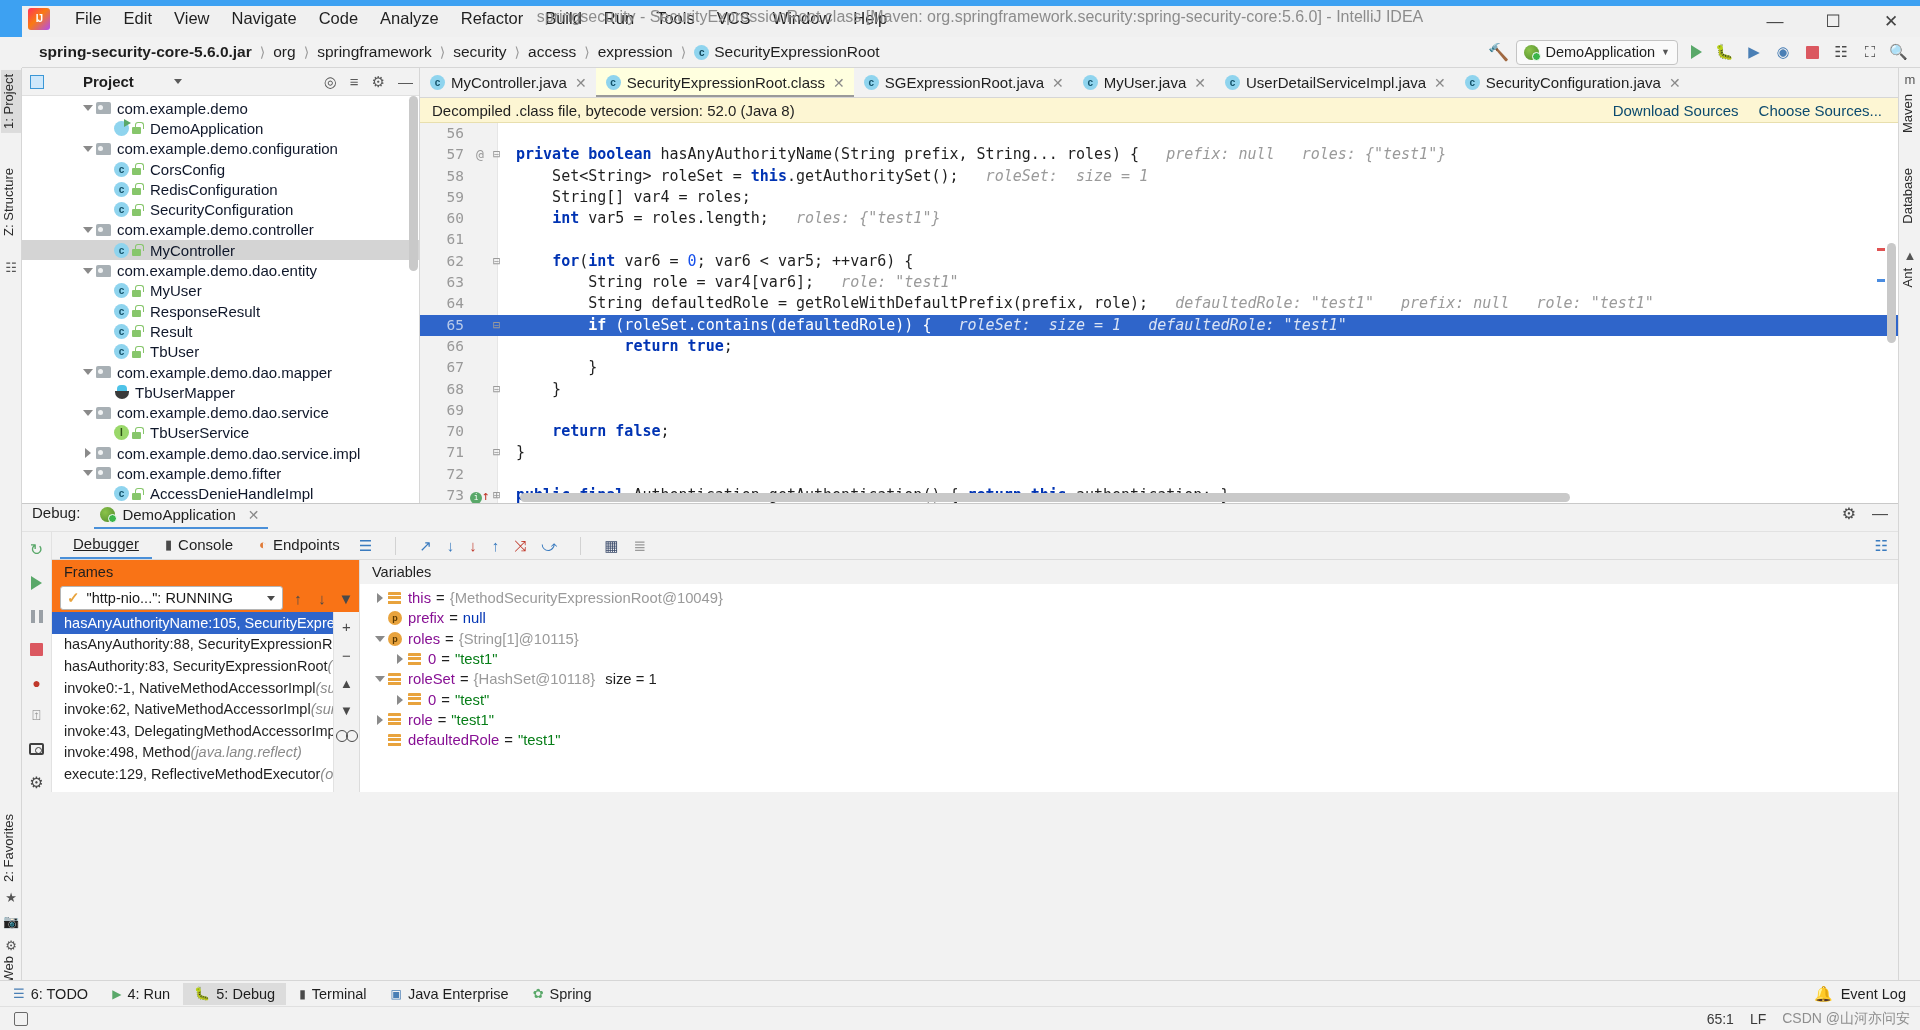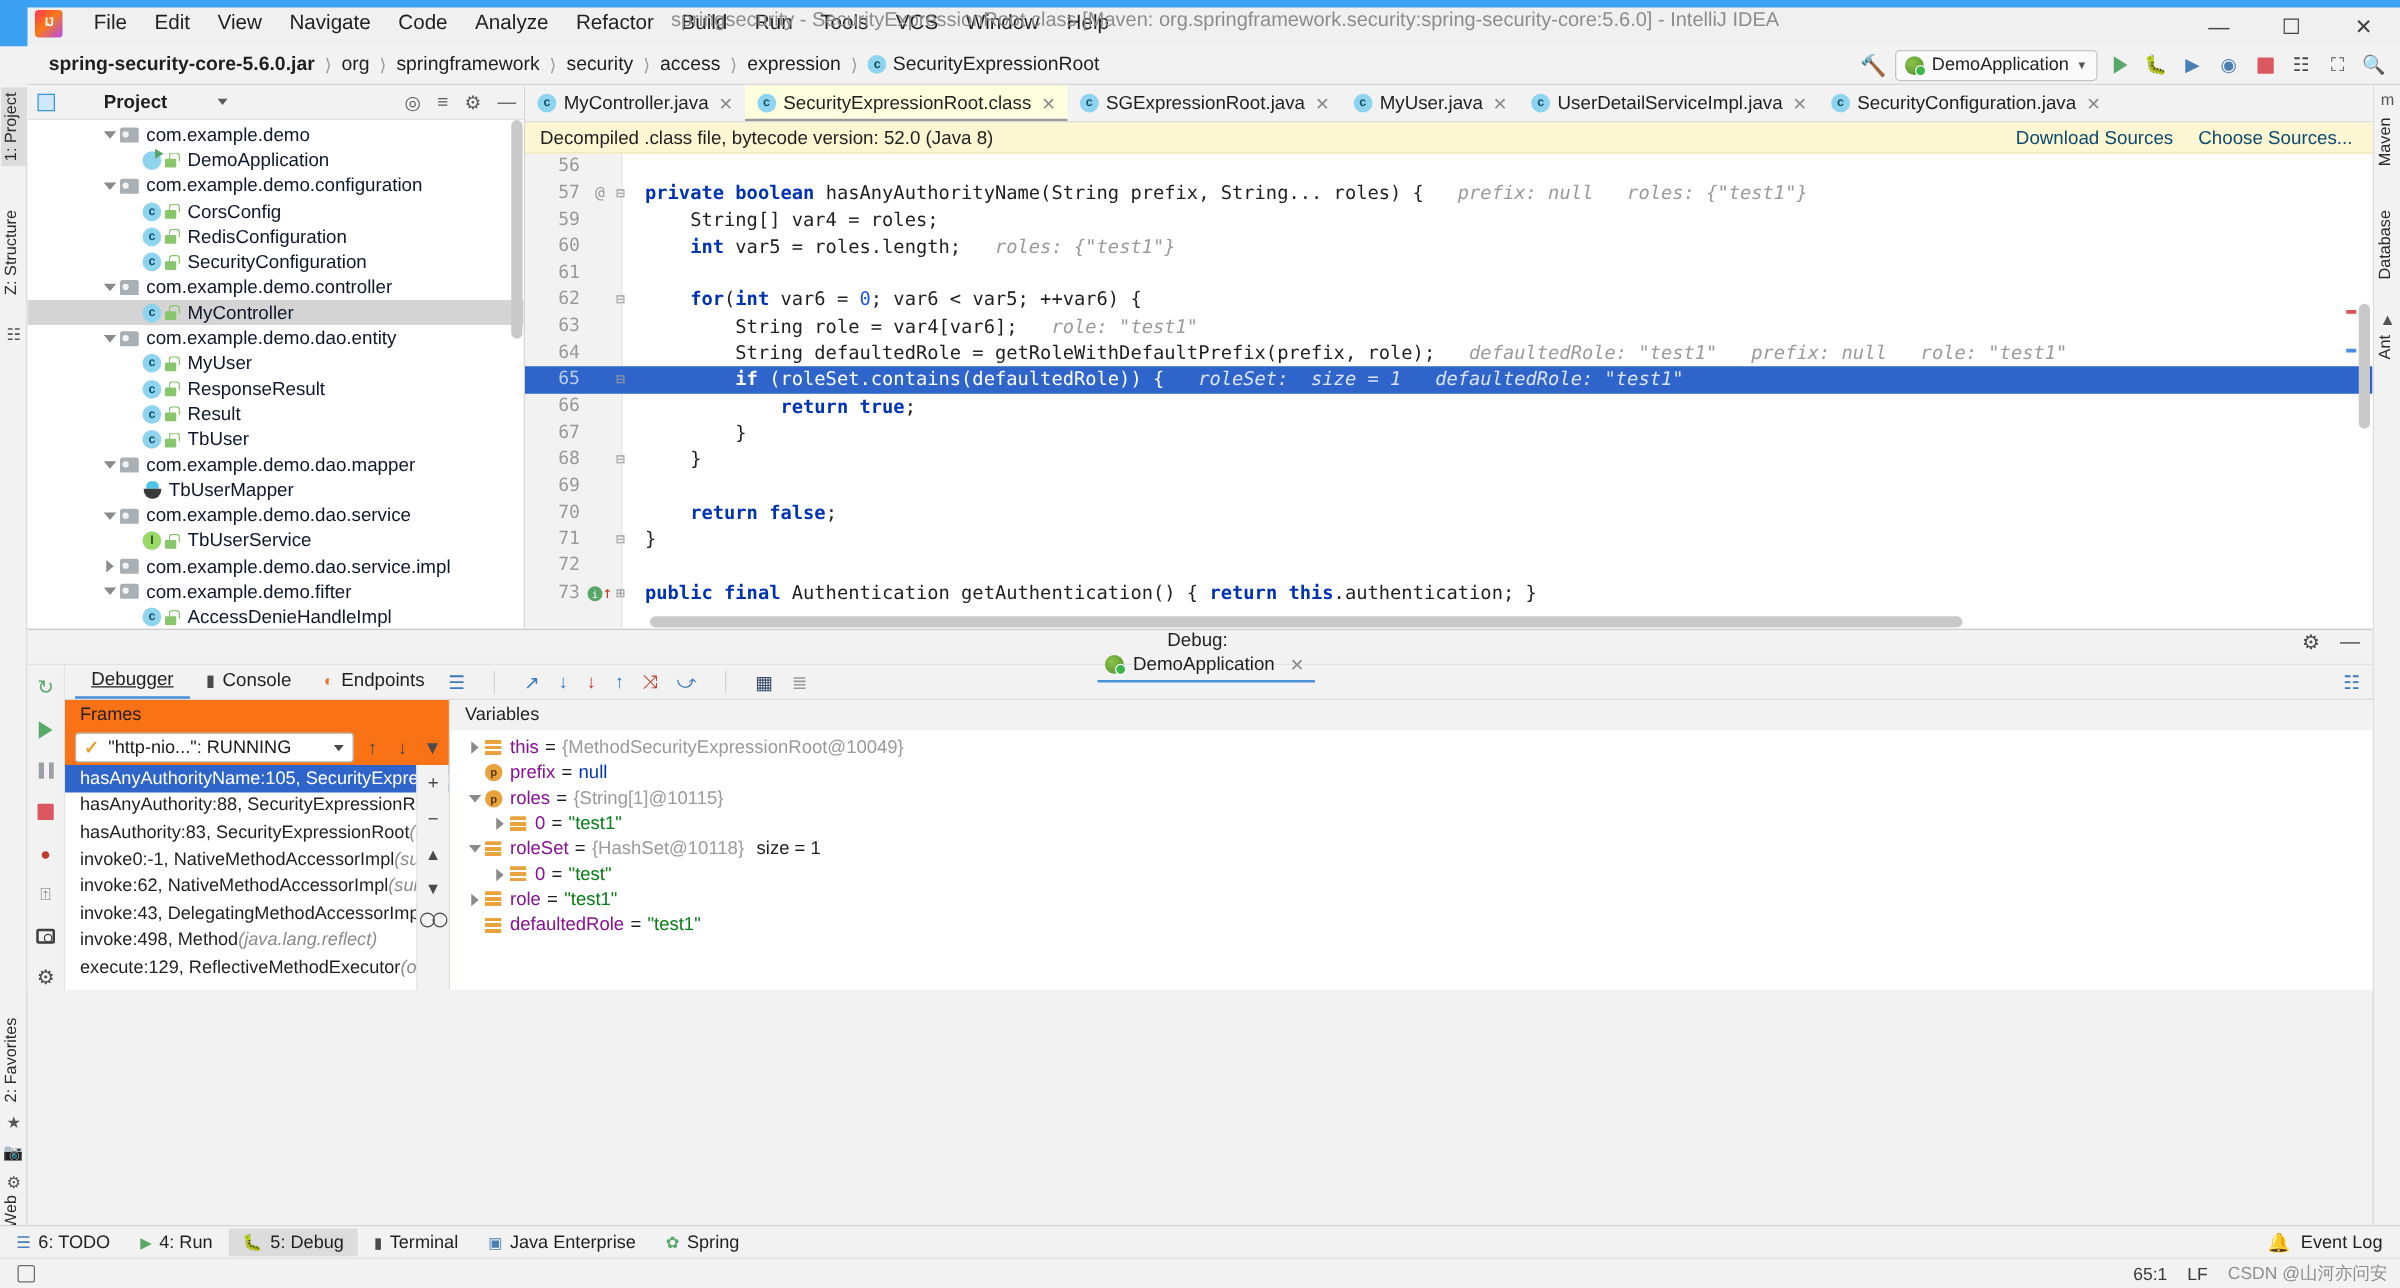--- a/index.html
+++ b/index.html
@@ -256,23 +256,22 @@
     display:inline-flex; width:12px;height:12px;border-radius:50%;background:#59a869;color:#fff;
     font-size:8px;align-items:center;justify-content:center;
   }
 
   
   .debug-panel {
     position: absolute; left: 22px; top: 503px; right: 22px; height: 289px;
     background: #f2f2f2; border-top: 1px solid #c9c9c9;
   }
   .debug-head {
-    height: 28px; display: flex; align-items: center; padding-left: 10px; position: relative;
+    height: 28px; display: flex; align-items: flex-start; padding-left: 10px; position: relative;
     border-bottom: 1px solid #e2e2e2;
-    flex-direction: column;
   }
   .debug-label { font-size: 15px; color:#1f1f1f; margin-right: 14px; }
   .debug-cfg {
     display:flex; align-items:center; gap:7px; font-size: 15px; color:#1f1f1f;
     padding: 2px 8px 4px 6px; border-bottom: 2.5px solid #4a90d9;
   }
   .debug-head-right { position:absolute; right: 10px; display:flex; gap: 16px; align-items:center; }
 
   .debug-body { position: relative; height: 260px; display: flex; }
   .dbg-left-bar {
@@ -650,20 +649,21 @@
       <span class="notice-actions">
         <span class="notice-link">Download Sources</span>
         <span class="notice-link">Choose Sources...</span>
       </span>
     </div>
     <div class="code-area">
       <div class="gutter"></div>
       <div class="code-lines" id="code-lines">
           <div class="cline"><span class="lnum">56</span><span class="ctext"></span></div>
           <div class="cline"><span class="lnum">57</span><span class="gmark">@</span><span class="fold">⊟</span><span class="ctext"><span class="kw">private </span><span class="kw">boolean </span><span>hasAnyAuthorityName(String prefix, String... roles) {</span><span class="hint">   prefix: null   roles: {"test1"}</span></span></div>
+          <div class="cline"><span class="lnum">58</span><span class="ctext"><span>    Set&lt;String&gt; roleSet = </span><span class="kw">this</span><span>.getAuthoritySet();</span><span class="hint">   roleSet:  size = 1</span></span></div>
           <div class="cline"><span class="lnum">59</span><span class="ctext"><span>    String[] var4 = roles;</span></span></div>
           <div class="cline"><span class="lnum">60</span><span class="ctext"><span>    </span><span class="kw">int </span><span>var5 = roles.length;</span><span class="hint">   roles: {"test1"}</span></span></div>
           <div class="cline"><span class="lnum">61</span><span class="ctext"></span></div>
           <div class="cline"><span class="lnum">62</span><span class="fold">⊟</span><span class="ctext"><span>    </span><span class="kw">for</span><span>(</span><span class="kw">int </span><span>var6 = </span><span class="num">0</span><span>; var6 &lt; var5; ++var6) {</span></span></div>
           <div class="cline"><span class="lnum">63</span><span class="ctext"><span>        String role = var4[var6];</span><span class="hint">   role: "test1"</span></span></div>
           <div class="cline"><span class="lnum">64</span><span class="ctext"><span>        String defaultedRole = getRoleWithDefaultPrefix(prefix, role);</span><span class="hint">   defaultedRole: "test1"   prefix: null   role: "test1"</span></span></div>
           <div class="cline hl"><span class="lnum">65</span><span class="fold">⊟</span><span class="ctext"><span>        </span><span class="kw">if </span><span>(roleSet.contains(defaultedRole)) {</span><span class="hint">   roleSet:  size = 1   defaultedRole: "test1"</span></span></div>
           <div class="cline"><span class="lnum">66</span><span class="ctext"><span>            </span><span class="kw">return </span><span class="kw">true</span><span>;</span></span></div>
           <div class="cline"><span class="lnum">67</span><span class="ctext"><span>        }</span></span></div>
           <div class="cline"><span class="lnum">68</span><span class="fold">⊟</span><span class="ctext"><span>    }</span></span></div>

